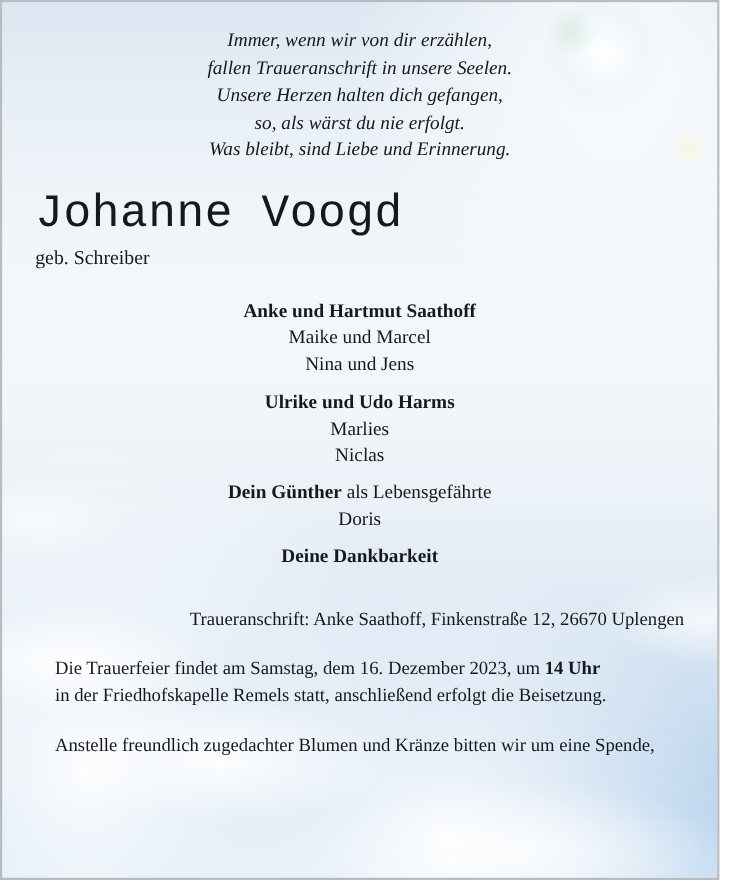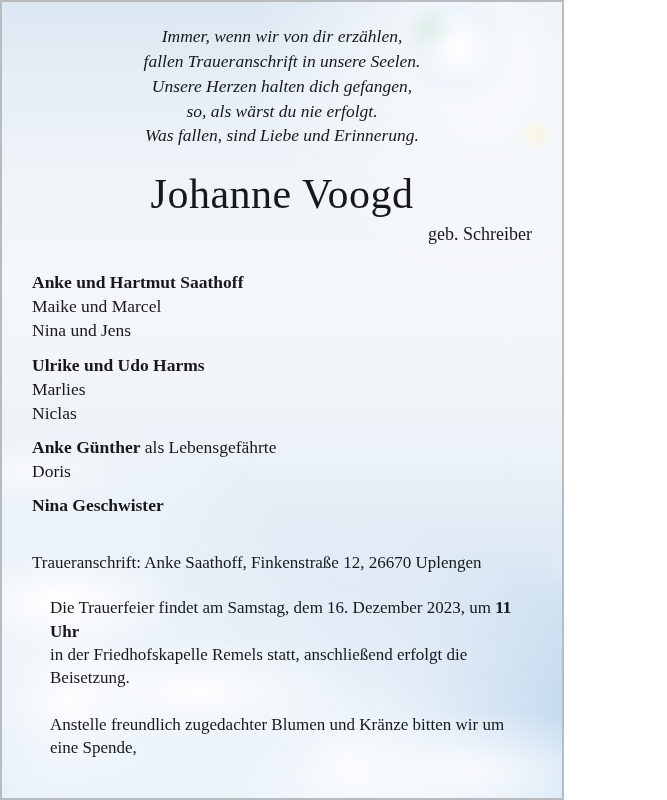--- a/index.html
+++ b/index.html
@@ -8,21 +8,21 @@
   }
   body {
     width: 667px;
     height: 800px;
     font-family: "Liberation Serif", serif;
     background: #ffffff;
     overflow: hidden;
   }
   .card {
     position: relative;
-    width: 564px;
+    width: 654px;
     height: 800px;
     box-sizing: border-box;
     border: 2px solid #b9bcbf;
     background:
       radial-gradient(circle at 86% 6%, rgba(255,255,255,0.85) 0%, rgba(255,255,255,0.0) 26%),
       radial-gradient(circle at 12% 88%, rgba(255,255,255,0.95) 0%, rgba(255,255,255,0.0) 34%),
       radial-gradient(circle at 62% 96%, rgba(255,255,255,0.9) 0%, rgba(255,255,255,0.0) 30%),
       linear-gradient(180deg,
         #dbe7f2 0%,
         #e6eef6 10%,
@@ -81,47 +81,47 @@
     line-height: 1.42;
     margin: 4px 0 0 0;
   }
   .poem div { white-space: nowrap; }
   .intro {
     text-align: center;
     font-size: 17.5px;
     margin-top: 26px;
   }
   .name {
-    text-align: center;
     font-size: 42px;
     letter-spacing: 0.5px;
     margin-top: 22px;
+    font-family: Liberation Mono, monospace;
   }
   .born-name {
-    text-align: right;
+    text-align: left;
     font-size: 18px;
     margin-top: 6px;
   }
   .dates {
     text-align: center;
     font-size: 18px;
     margin-top: 21px;
   }
   .dates .sep { display: inline-block; width: 14px; }
   .family {
-    text-align: left;
+    text-align: center;
     font-size: 17.5px;
     line-height: 1.32;
     margin-top: 26px;
   }
   .family .b { font-weight: bold; }
   .family .line { margin-top: 1px; }
   .family .group { margin-top: 11px; }
   .addr {
-    text-align: left;
+    text-align: right;
     font-size: 17px;
     margin-top: 36px;
   }
   .block {
     font-size: 17px;
     line-height: 1.38;
     margin-top: 23px;
     padding: 0 18px;
   }
   .block b { font-weight: bold; }
@@ -136,21 +136,21 @@
   <div class="flare flare-2"></div>
   <div class="flare flare-3"></div>
 
   <div class="content">
 
     <div class="poem">
       <div>Immer, wenn wir von dir erzählen,</div>
       <div>fallen Traueranschrift in unsere Seelen.</div>
       <div>Unsere Herzen halten dich gefangen,</div>
       <div>so, als wärst du nie erfolgt.</div>
-      <div>Was fallen, sind Liebe und Erinnerung.</div>
+      <div>Was bleibt, sind Liebe und Erinnerung.</div>
     </div>
 
 
     <div class="name">Johanne Voogd</div>
     <div class="born-name">geb. Schreiber</div>
 
 
     <div class="family">
       <div class="line">
         <span class="b">Anke und Hartmut Saathoff</span>
@@ -164,34 +164,34 @@
       <div class="group">
         <span class="b">Ulrike und Udo Harms</span>
       </div>
       <div class="line">
         <span>Marlies</span>
       </div>
       <div class="line">
         <span>Niclas</span>
       </div>
       <div class="group">
-        <span class="b">Anke Günther</span><span> als Lebensgefährte</span>
+        <span class="b">Dein Günther</span><span> als Lebensgefährte</span>
       </div>
       <div class="line">
         <span>Doris</span>
       </div>
       <div class="group">
-        <span class="b">Nina Geschwister</span>
+        <span class="b">Deine Dankbarkeit</span>
       </div>
     </div>
 
     <div class="addr">Traueranschrift: Anke Saathoff, Finkenstraße 12, 26670 Uplengen</div>
 
     <div class="block left">
-      <div><span>Die Trauerfeier findet am Samstag, dem 16. Dezember 2023, um </span><b>11 Uhr</b></div>
+      <div><span>Die Trauerfeier findet am Samstag, dem 16. Dezember 2023, um </span><b>14 Uhr</b></div>
       <div>in der Friedhofskapelle Remels statt, anschließend erfolgt die Beisetzung.</div>
     </div>
 
     <div class="block left">
       <div>Anstelle freundlich zugedachter Blumen und Kränze bitten wir um eine Spende,</div>
 
     </div>
 
   </div>
 </div>

